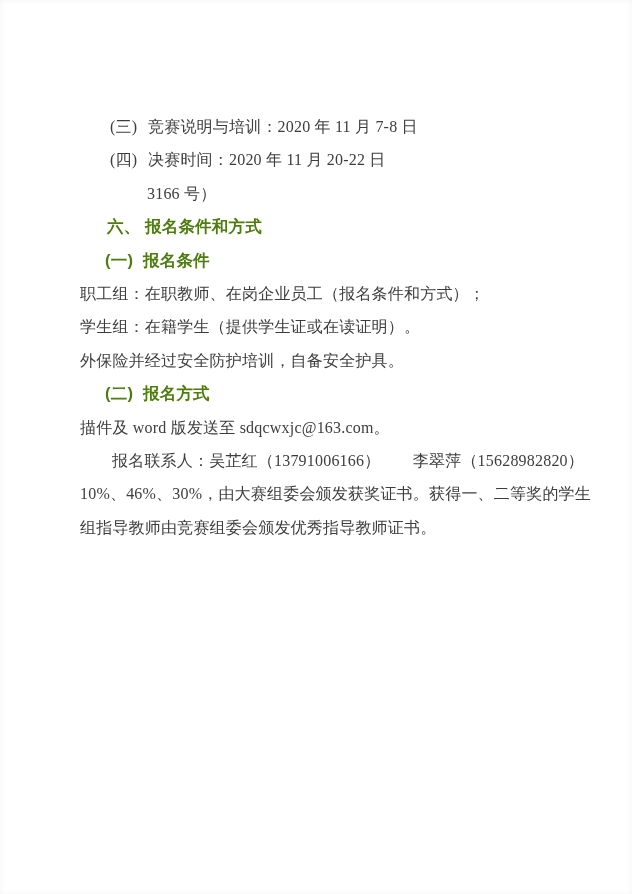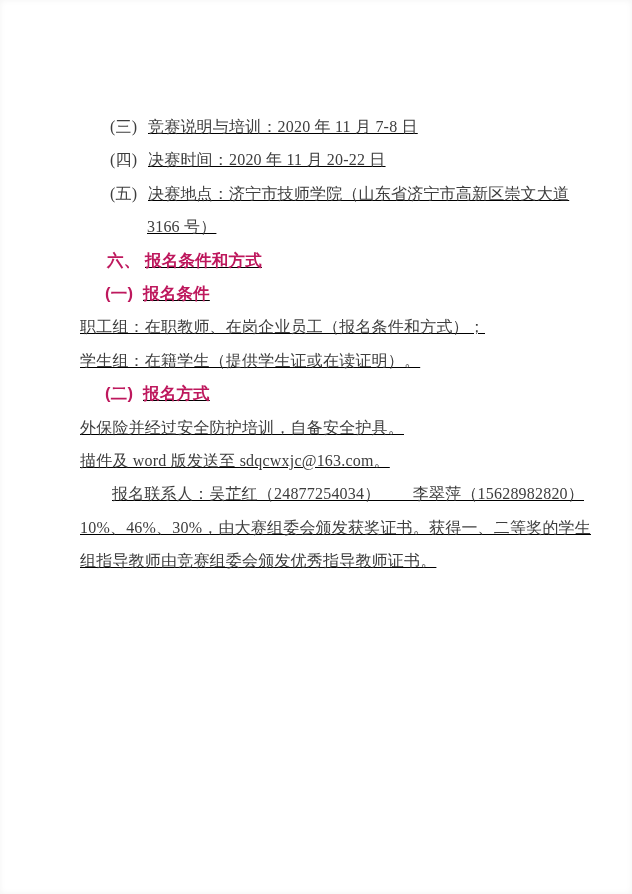--- a/index.html
+++ b/index.html
@@ -10,66 +10,64 @@
     background: #f7f7f6;
     font-family: "Liberation Serif", "DejaVu Serif", serif;
     overflow: hidden;
   }
   .page {
     width: 632px; height: 894px;
     background: #ffffff;
     box-sizing: border-box;
     padding: 110px 70px 0 80px;
     box-shadow: inset 0 0 6px rgba(0,0,0,0.05);
-    text-decoration: underline;
   }
   .doc-body { width: 482px; }
   .line {
     font-size: 16px;
     line-height: 33.4px;
     color: #3d3d3d;
     white-space: nowrap;
     letter-spacing: 0.2px;
   }
   .line .label {
     display: inline-block;
     min-width: 38px;
   }
   .list  { padding-left: 30px; }
   .cont  { padding-left: 67px; }
   .h1, .h2 {
     font-family: "Liberation Sans", "DejaVu Sans", sans-serif;
     font-weight: bold;
-    color: #be185d;
+    color: #4d7c0f;
     font-size: 16.5px;
   }
   .h1 { padding-left: 27px; }
   .h2 { padding-left: 25px; }
   .indent { padding-left: 32px; }
   .note   { padding-left: 32px; }
   .boldlead {
     font-family: "Liberation Sans", "DejaVu Sans", sans-serif;
     font-weight: bold;
     color: #1c1c1c;
     padding-right: 12px;
   }
 </style>
 </head>
 <body>
 
 <div class="page">
   <div class="doc-body">
       <div class="line list"><span class="label">(三)</span><span>竞赛说明与培训：2020 年 11 月 7-8 日</span></div>
       <div class="line list"><span class="label">(四)</span><span>决赛时间：2020 年 11 月 20-22 日</span></div>
-      <div class="line list"><span class="label">(五)</span><span>决赛地点：济宁市技师学院（山东省济宁市高新区崇文大道</span></div>
       <div class="line cont"><span>3166 号）</span></div>
       <div class="line h1"><span class="label">六、</span><span>报名条件和方式</span></div>
       <div class="line h2"><span class="label">(一)</span><span>报名条件</span></div>
       <div class="line body"><span>职工组：在职教师、在岗企业员工（报名条件和方式）；</span></div>
       <div class="line body"><span>学生组：在籍学生（提供学生证或在读证明）。</span></div>
+      <div class="line body"><span>外保险并经过安全防护培训，自备安全护具。</span></div>
       <div class="line h2"><span class="label">(二)</span><span>报名方式</span></div>
-      <div class="line body"><span>外保险并经过安全防护培训，自备安全护具。</span></div>
       <div class="line body"><span>描件及 word 版发送至 sdqcwxjc@163.com。</span></div>
-      <div class="line indent"><span>报名联系人：吴芷红（24877254034）　　李翠萍（15628982820）</span></div>
+      <div class="line indent"><span>报名联系人：吴芷红（13791006166）　　李翠萍（15628982820）</span></div>
       <div class="line body"><span>10%、46%、30%，由大赛组委会颁发获奖证书。获得一、二等奖的学生</span></div>
       <div class="line body"><span>组指导教师由竞赛组委会颁发优秀指导教师证书。</span></div>
     </div>
 </div>
 
 </body></html>

